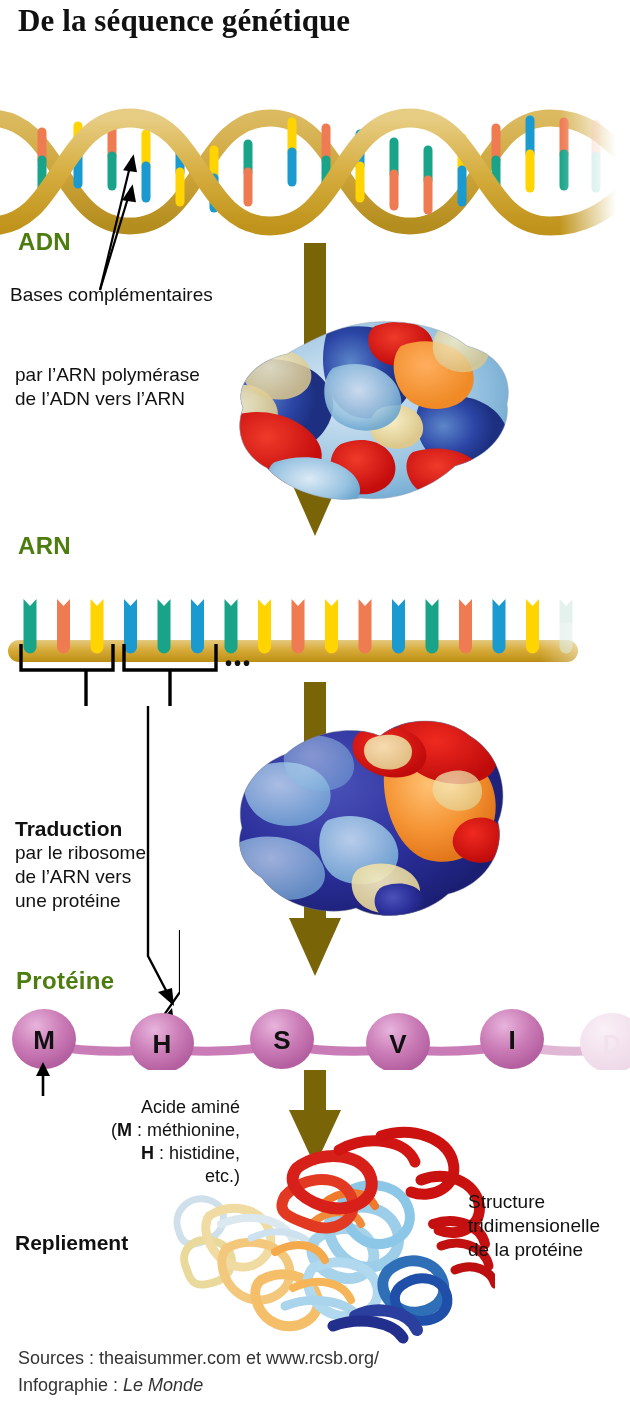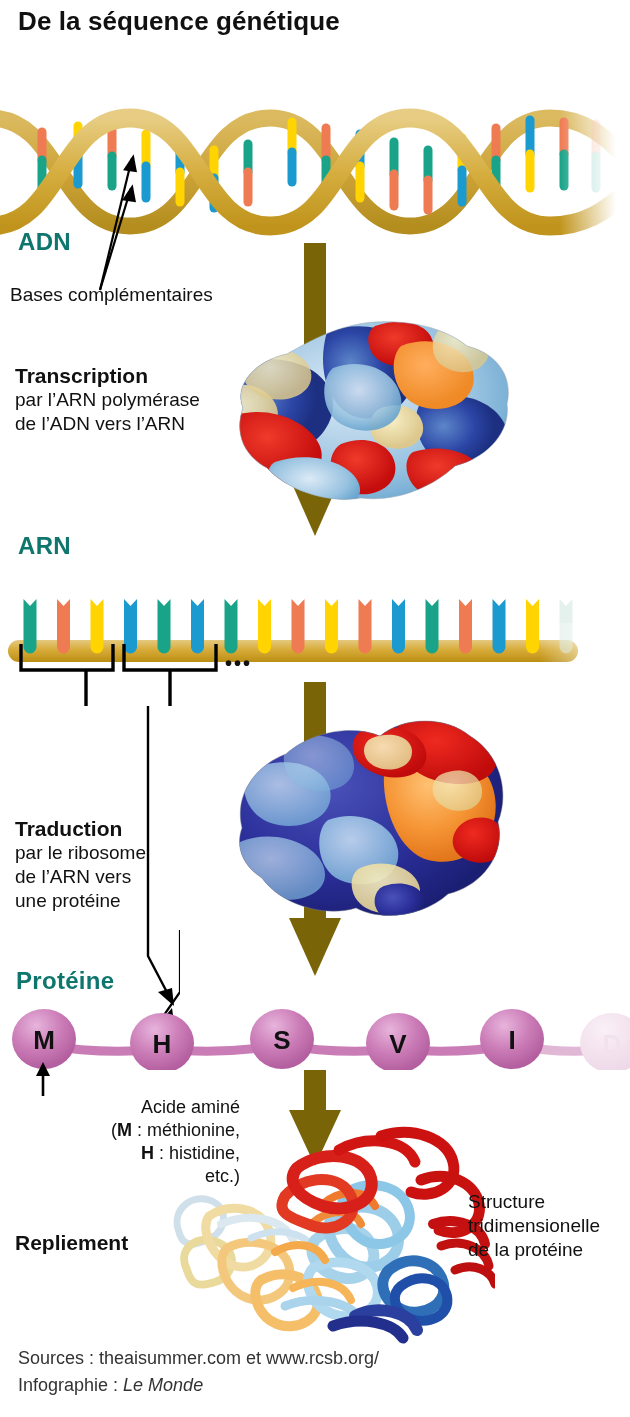--- a/index.html
+++ b/index.html
@@ -2,26 +2,26 @@
 <html><head>
 <meta charset="utf-8">
 <style>
   html,body{margin:0;padding:0;background:#ffffff;}
   body{width:630px;height:1417px;position:relative;overflow:hidden;
        font-family:"Liberation Sans",sans-serif;color:#111;}
   .abs{position:absolute;}
 
   
   #title{left:18px;top:6px;width:600px;
-         font-family:Liberation Sans, sans-serif;font-weight:bold;
-         font-size:26px;line-height:30px;color:#111;letter-spacing:.1px;}
+         font-family:Liberation Serif, serif;font-weight:bold;
+         font-size:31px;line-height:30px;color:#111;letter-spacing:.1px;}
   #title .ln{display:block;}
 
   
-  .gold-label{font-weight:bold;font-size:24px;color:#0f766e;letter-spacing:.3px;}
+  .gold-label{font-weight:bold;font-size:24px;color:#4d7c0f;letter-spacing:.3px;}
   .hdr{font-weight:bold;font-size:21px;color:#111;line-height:25px;}
   .body-txt{font-size:19px;line-height:24px;color:#111;}
   .small-txt{font-size:18px;line-height:23px;color:#111;}
 
   
   #dna-wrap{left:0px;top:98px;width:630px;height:145px;}
   #dna-svg{display:block;}
 
   
   .arrow{}
@@ -167,21 +167,20 @@
 <div class="abs body-txt" style="left:10px;top:283px;">Bases complémentaires</div>
 
 <div class="abs arrow" style="left:285px;top:243px;">
   <svg width="60" height="295" viewBox="0 0 60 295" xmlns="http://www.w3.org/2000/svg">
     <rect x="19" y="0" width="22" height="238" fill="#7a6408"></rect>
     <polygon points="4,234 56,234 30,293" fill="#7a6408"></polygon>
   </svg>
 </div>
 
 <div class="abs" style="left:15px;top:363px;width:230px;">
-  <div class="hdr">Transcription</div>
   <div class="body-txt">par l’ARN polymérase</div>
   <div class="body-txt">de l’ADN vers l’ARN</div>
 </div>
 
 <div class="abs" style="left:215px;top:312px;">
   <svg class="blob" width="300" height="200" viewBox="0 0 300 200" xmlns="http://www.w3.org/2000/svg">
     <defs>
       <clipPath id="bl1">
         <path d="M28,96 C18,72 42,48 72,42 C96,28 126,12 160,10 C196,8 230,16 252,34
                  C284,42 298,66 292,92 C296,120 272,146 240,154 C214,178 178,190 146,186

